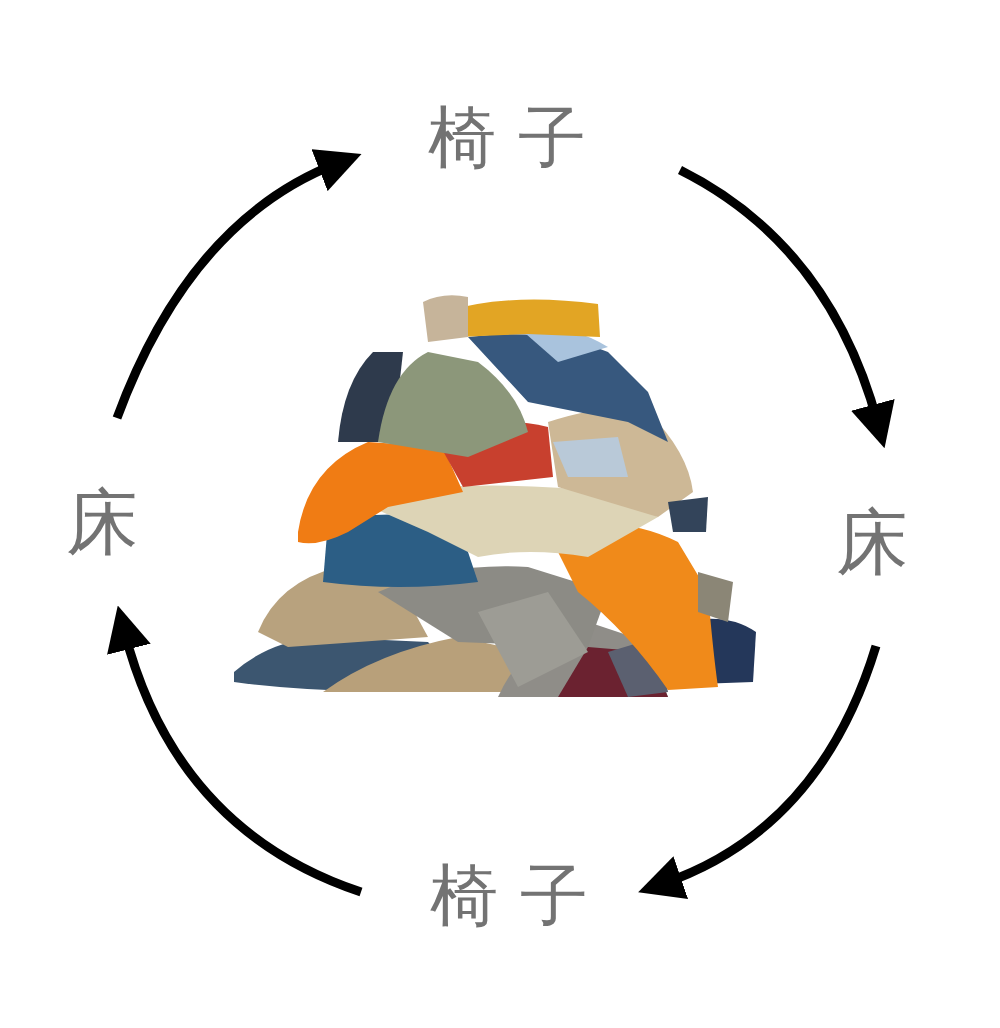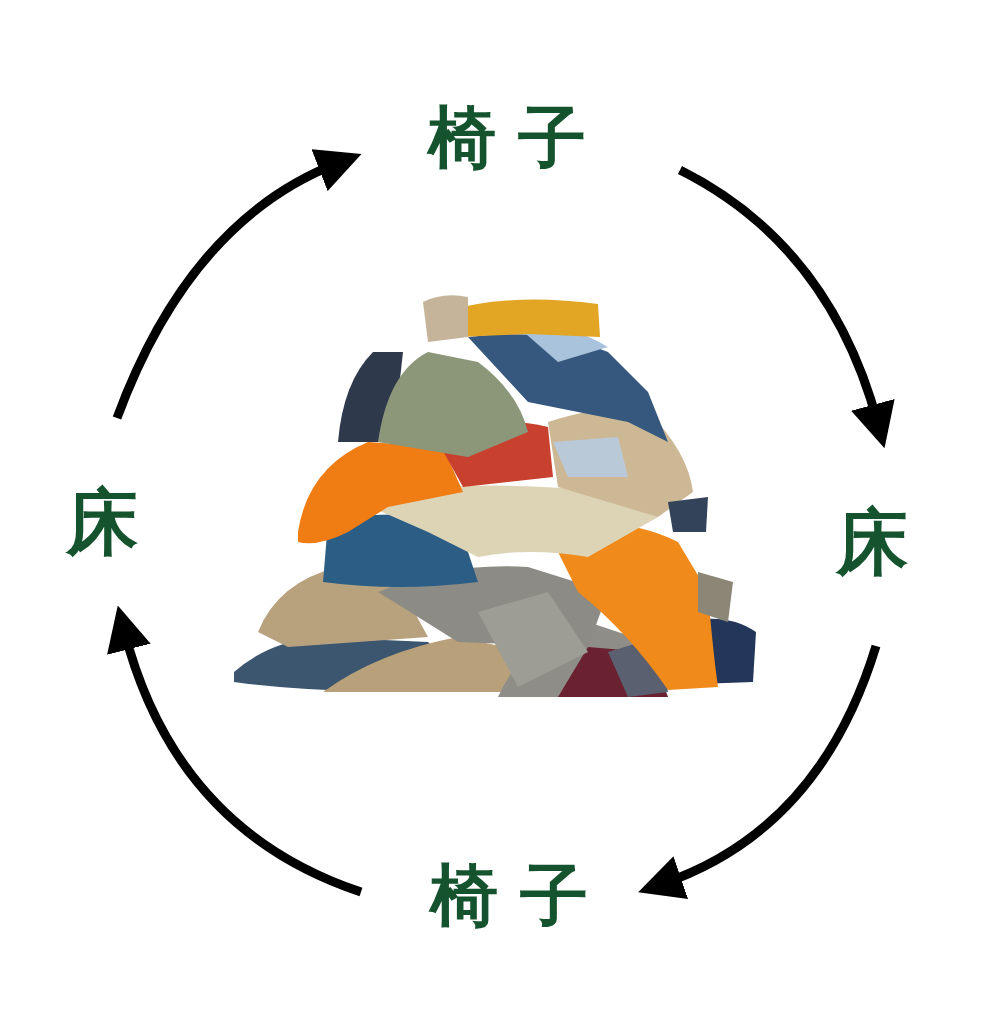--- a/index.html
+++ b/index.html
@@ -14,23 +14,23 @@
       overflow: hidden;
       font-family: "DejaVu Sans", "Liberation Sans", sans-serif;
     }
     .canvas {
       position: absolute;
       left: 0; top: 0;
       width: 1000px; height: 1028px;
     }
     .label {
       position: absolute;
-      color: #14532d;
+      color: #737373;
       font-family: "DejaVu Sans", "Liberation Sans", sans-serif;
-      font-weight: bold;
+      font-weight: normal;
       line-height: 1;
       white-space: nowrap;
     }
     .label-top {
       left: 428px; top: 104px;
       font-size: 68px;
       letter-spacing: 22px;
     }
     .label-bottom {
       left: 430px; top: 862px;

